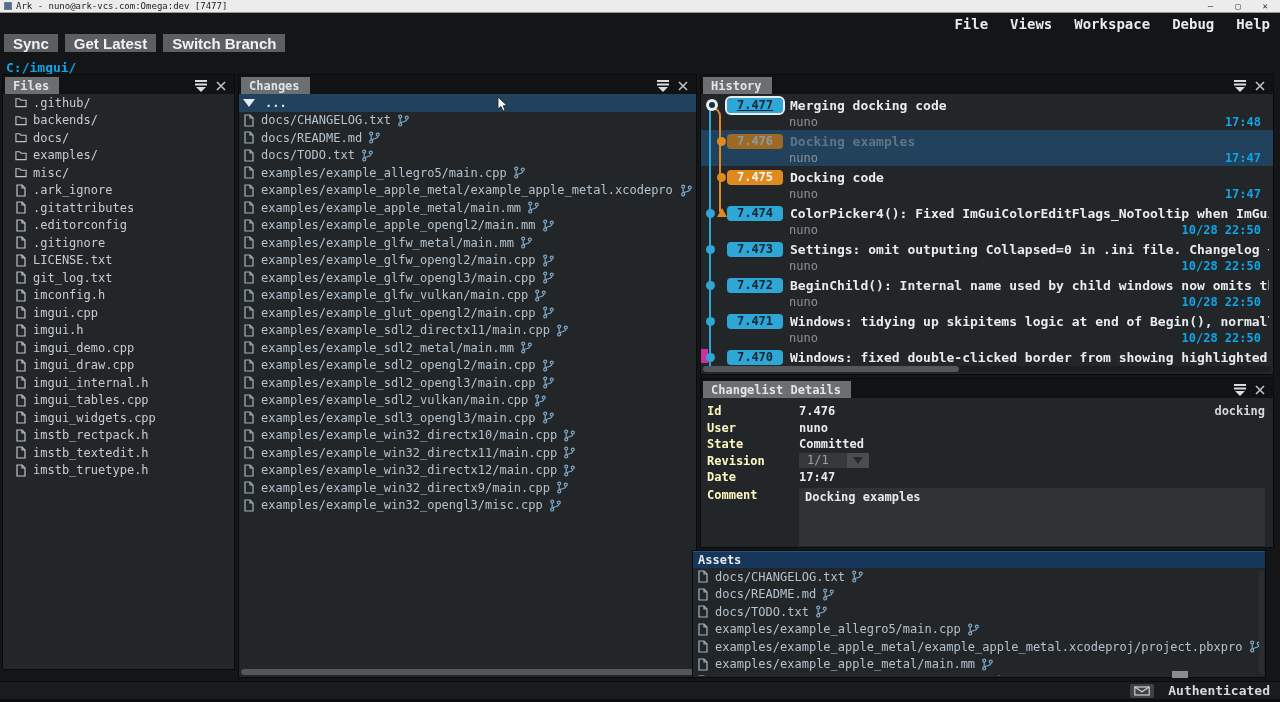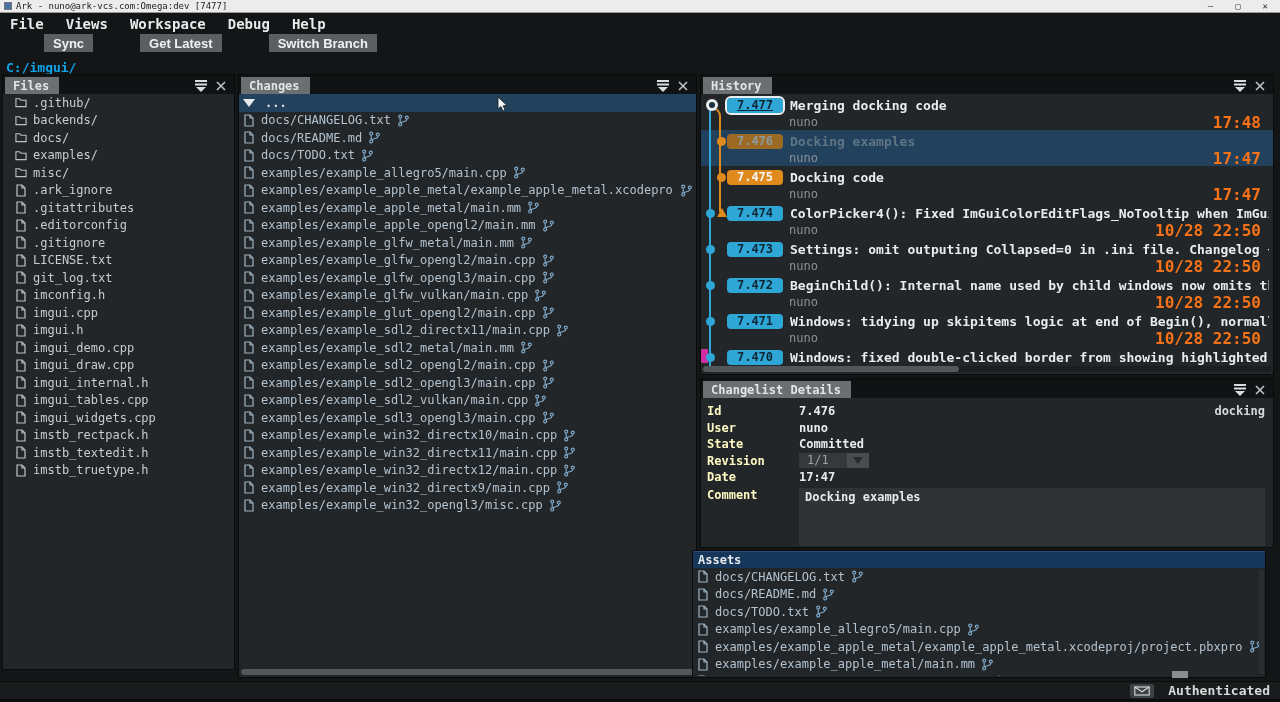--- a/index.html
+++ b/index.html
@@ -9,24 +9,24 @@
 
   
   .titlebar { position:absolute; left:0; top:0; width:1280px; height:13px; background:#ececec; display:flex; align-items:center; padding:0 4px; border-bottom:1px solid #999; }
   .titlebar .appicon { width:8px; height:8px; margin-right:4px; background:#4a6e9e; border:1px solid #7b7b7b; }
   .titlebar .ttext { font-size:9px; color:#222; line-height:13px; white-space:nowrap; }
   .wincontrols { margin-left:auto; display:flex; gap:22px; padding-right:8px; }
   .wincontrols span { font-size:9px; color:#333; line-height:13px; }
 
   
   .appbody { position:absolute; left:0; top:13px; width:1280px; height:686px; background:#131516; }
-  .menubar { display:flex; gap:22px; padding:3px 10px 2px 10px; height:19px; }
+  .menubar { display:flex; gap:22px; padding:3px 10px 2px 10px; height:19px;justify-content:flex-end; }
   .menubar .mitem { color:#e8eaeb; font-size:14px; font-weight:bold; cursor:default; }
   .toolbar { display:flex; gap:7px; padding:2px 4px; height:22px; }
-  .tbtn { background:#5b5f62; color:#f0f1f2; font-size:13px; font-weight:bold; padding:1px 9px; border:none; line-height:17px;margin-left:40px; }
+  .tbtn { background:#5b5f62; color:#f0f1f2; font-size:15px; font-weight:bold; padding:1px 9px; border:none; line-height:17px; }
   .pathrow { padding:3px 6px; height:20px; }
   .pathrow .ptext { color:#0ea5e9; font-size:13px; font-weight:bold; }
 
   
   .panel { position:absolute; background:#232628; border:1px solid #0a0b0b; }
   .phdr { height:19px; background:#111213; display:flex; align-items:flex-end; }
   .ptab { background:#6b6f72; color:#e2e4e5; font-size:12px; font-weight:bold; padding:2px 10px 1px 8px; margin-left:2px; white-space:nowrap; }
   .hicons { margin-left:auto; display:flex; align-items:center; gap:6px; padding:0 6px 2px 0; }
   .hico { width:14px; height:12px; display:inline-flex; }
   .hico svg { width:14px; height:12px; }
@@ -64,21 +64,21 @@
   .m2.odot { top:5px; width:9px; height:9px; border-radius:50%; background:#e0891d; }
   .m2.tri { top:4px; width:0; height:0; border-left:5px solid transparent; border-right:5px solid transparent; border-bottom:9px solid #e0891d; }
   .badge { position:relative; z-index:2; flex:0 0 auto; min-width:56px; height:15px; border-radius:4px; display:inline-flex; align-items:center; justify-content:center; font-size:12px; font-weight:bold; margin-right:7px; }
   .badge.cyan { background:#2ea7d6; color:#0e2534; }
   .badge.current { outline:2px solid #e9edef;text-decoration:underline; }
   .badge.orange { background:#e0891d; color:#f3f5f6; }
   .badge.dim { background:#9c6a22; color:#8d9aa6; }
   .hmsg { color:#e9ecee; font-size:13px; font-weight:bold; overflow:hidden; white-space:nowrap; }
   .hmsg.dim { color:#5f7586; }
   .hauthor { color:#8a9096; font-size:12px; }
-  .htime { margin-left:auto; color:#f97316; font-size:16px; font-weight:bold; }
+  .htime { margin-left:auto; color:#0ea5e9; font-size:12px; font-weight:bold; }
 
   
   .hscroll { position:absolute; left:2px; right:2px; bottom:2px; height:6px; background:#1b1d1e; }
   .hscroll .handle { height:6px; background:#53565a; border-radius:3px; }
   .vscroll { position:absolute; top:20px; bottom:3px; right:1px; width:5px; background:#2b2e30; }
 
   
   .dgrid { padding:5px 8px 0 6px; }
   .drow { display:flex; align-items:center; height:16.5px; }
   .dlabel { width:92px; flex:0 0 auto; color:#fef9c3; font-size:12px; font-weight:bold; }

